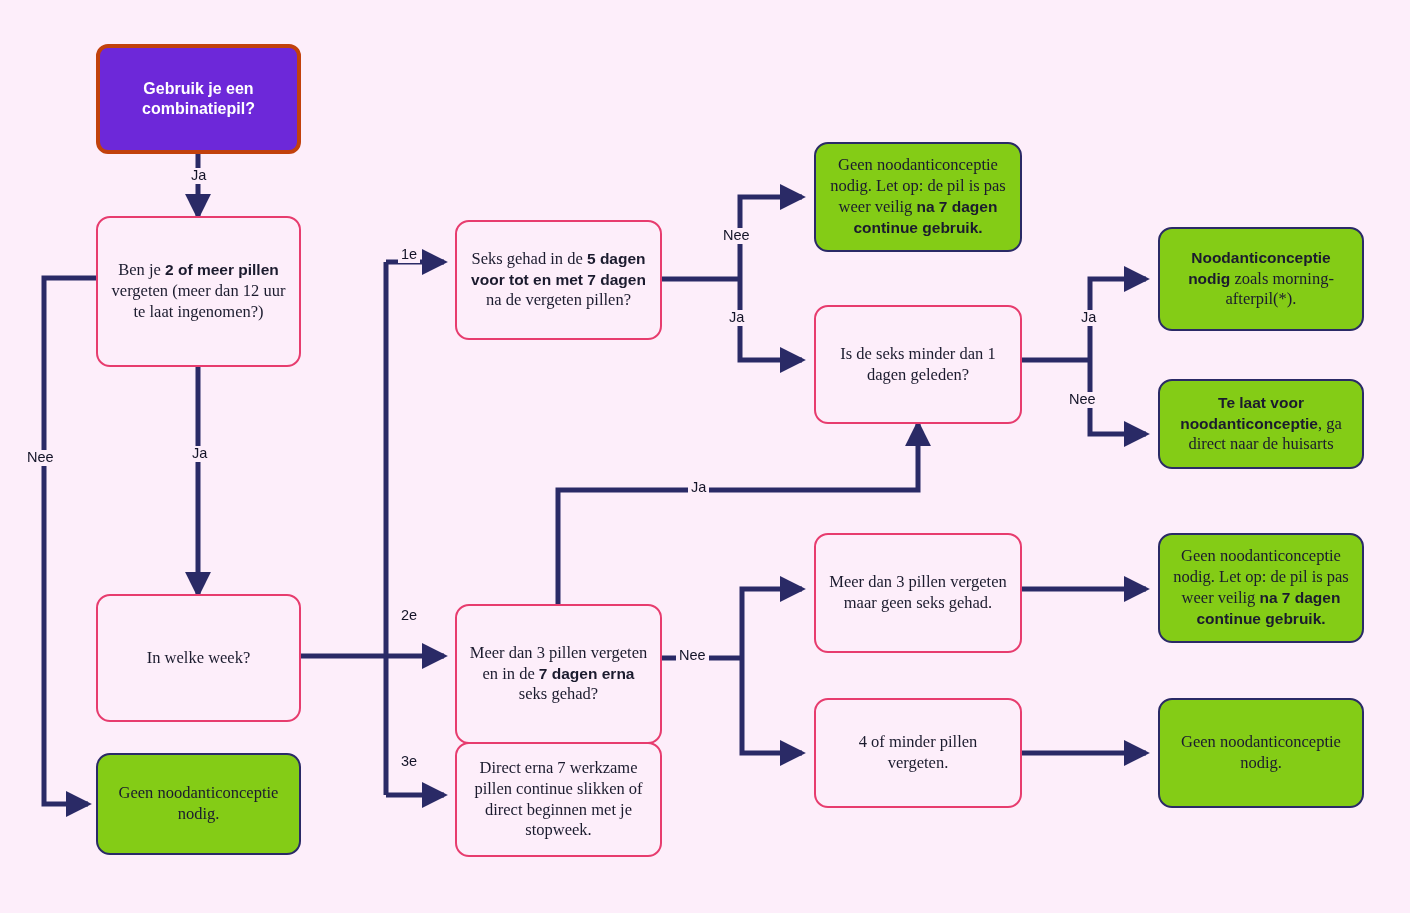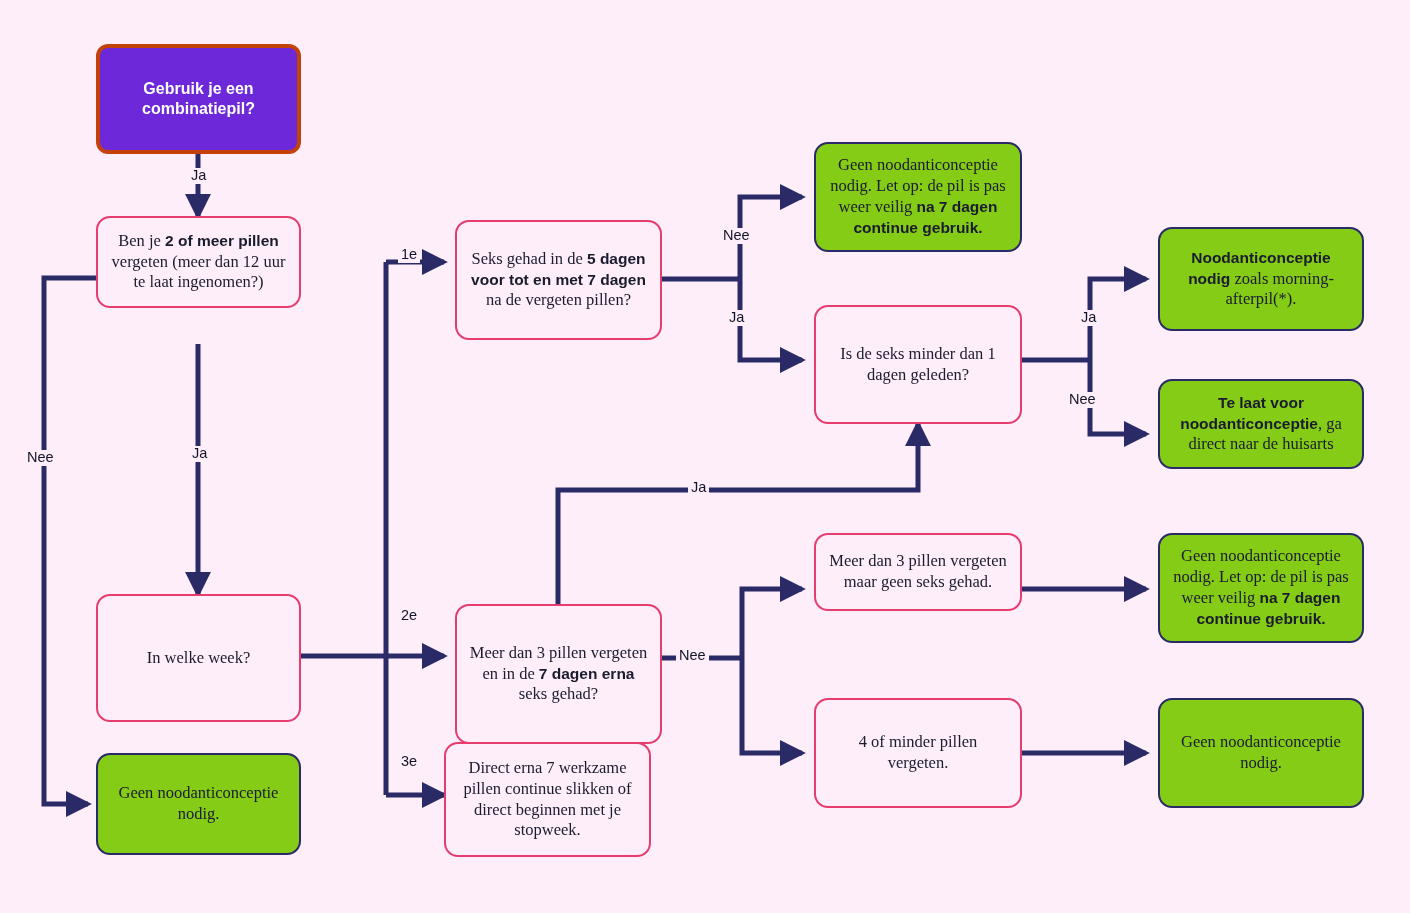--- a/index.html
+++ b/index.html
@@ -121,21 +121,21 @@
       <path d="M 1022 589 L 1146 589" marker-end="url(#arrow)"></path>
 
       <path d="M 1022 753 L 1146 753" marker-end="url(#arrow)"></path>
     </g>
   </svg>
 
   <div class="node start" style="left:96px; top:44px; width:205px; height:110px;">
     <span class="txt">Gebruik je een combinatiepil?</span>
   </div>
 
-  <div class="node decision" style="left:96px; top:216px; width:205px; height:92px;">
+  <div class="node decision" style="left:96px; top:216px; width:205px; height:151px;">
     <span class="txt">Ben je <b>2 of meer pillen</b> vergeten (meer dan 12 uur te laat ingenomen?)</span>
   </div>
 
   <div class="node outcome" style="left:96px; top:753px; width:205px; height:102px;">
     <span class="txt">Geen noodanticonceptie nodig.</span>
   </div>
 
   <div class="node decision" style="left:96px; top:594px; width:205px; height:128px;">
     <span class="txt">In welke week?</span>
   </div>
@@ -157,37 +157,37 @@
   </div>
 
   <div class="node outcome" style="left:1158px; top:379px; width:206px; height:90px;">
     <span class="txt"><b>Te laat voor noodanticonceptie</b>, ga direct naar de huisarts</span>
   </div>
 
   <div class="node decision" style="left:455px; top:604px; width:207px; height:140px;">
     <span class="txt">Meer dan 3 pillen vergeten en in de <b>7 dagen erna</b> seks gehad?</span>
   </div>
 
-  <div class="node decision" style="left:814px; top:533px; width:208px; height:78px;">
+  <div class="node decision" style="left:814px; top:533px; width:208px; height:120px;">
     <span class="txt">Meer dan 3 pillen vergeten maar geen seks gehad.</span>
   </div>
 
   <div class="node decision" style="left:814px; top:698px; width:208px; height:110px;">
     <span class="txt">4 of minder pillen vergeten.</span>
   </div>
 
   <div class="node outcome" style="left:1158px; top:533px; width:206px; height:110px;">
     <span class="txt">Geen noodanticonceptie nodig. Let op: de pil is pas weer veilig <b>na 7 dagen continue gebruik.</b></span>
   </div>
 
   <div class="node outcome" style="left:1158px; top:698px; width:206px; height:110px;">
     <span class="txt">Geen noodanticonceptie nodig.</span>
   </div>
 
-  <div class="node decision" style="left:444px; top:742px; width:207px; height:115px;">
+  <div class="node decision" style="left:455px; top:742px; width:207px; height:115px;">
     <span class="txt">Direct erna 7 werkzame pillen continue slikken of direct beginnen met je stopweek.</span>
   </div>
 
   <div class="edge-label" style="left:188px; top:168px;">Ja</div>
   <div class="edge-label" style="left:24px; top:450px;">Nee</div>
   <div class="edge-label" style="left:189px; top:446px;">Ja</div>
   <div class="edge-label" style="left:398px; top:247px;">1e</div>
   <div class="edge-label" style="left:398px; top:608px;">2e</div>
   <div class="edge-label" style="left:398px; top:754px;">3e</div>
   <div class="edge-label" style="left:720px; top:228px;">Nee</div>

